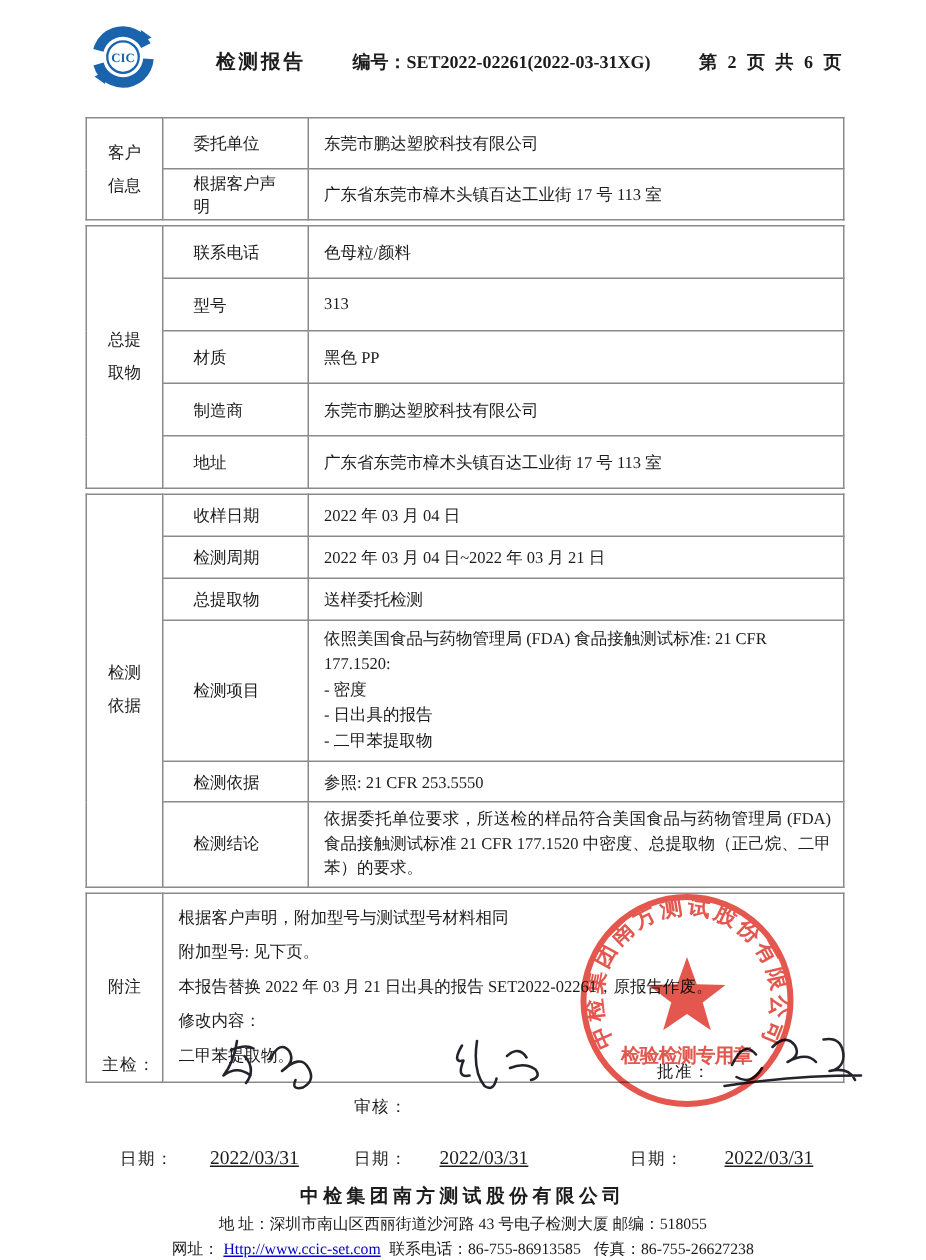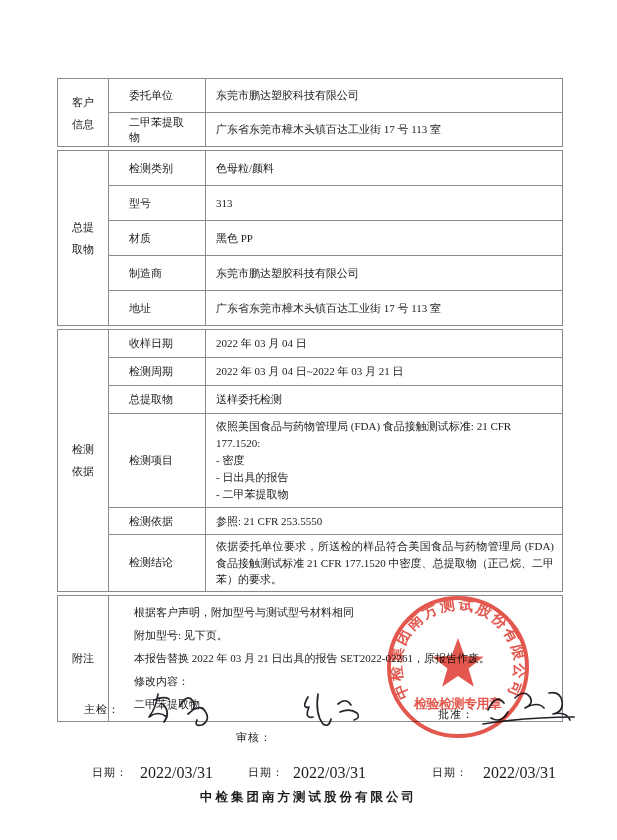--- a/index.html
+++ b/index.html
@@ -20,81 +20,93 @@
                overflow:hidden;}
   col.c1{width:51px;} col.c2{width:97px;}
   td.sec-label{text-align:center;}
   td.sec-label span{display:inline-block;width:2.3em;line-height:22px;word-break:break-all;}
   td.f{padding:0 20px;}
   td.v{padding:1px 10px;}
   tr.r31 td{height:31px;} tr.r32 td{height:32px;} tr.r25 td{height:25px;} tr.r24 td{height:24px;}
   td.lines{padding:4px 10px;}
   td.lines div{line-height:17px;}
   td.concl{padding:3px 8px 3px 10px;line-height:16.5px;text-align:justify;}
-  td.notes{padding:5px 25px;vertical-align:top;}
+  td.notes{padding:5px 10px;vertical-align:top;}
   td.notes div{line-height:23px;}
 
   
   .sig-area{position:absolute;left:0;top:0;width:617px;height:840px;pointer-events:none;}
   .sig-lbl{position:absolute;font-size:11px;letter-spacing:1px;}
   .sig-svg{position:absolute;}
   .sig-svg path{fill:none;stroke:#23232b;stroke-width:1.7;stroke-linecap:round;stroke-linejoin:round;}
-  .date-lbl{position:absolute;font-size:11px;letter-spacing:1px;margin-left:12px;}
-  .date-val{position:absolute;font-size:16px;}
+  .date-lbl{position:absolute;font-size:11px;letter-spacing:1px;}
+  .date-val{position:absolute;font-size:13px;text-decoration:underline;}
 
   
   .stamp{position:absolute;left:383px;top:592px;width:150px;height:150px;
          mix-blend-mode:multiply;opacity:.9;}
 
   
   .footer{position:absolute;left:0;top:789px;width:617px;text-align:center;}
   .foot-co{font-size:12.5px;font-weight:bold;letter-spacing:3px;}
   .foot-line{font-size:10.5px;margin-top:3px;}
   .foot-line a{color:#0000cd;text-decoration:underline;}
   .foot-line span{margin:0 3px;}
 </style>
 </head>
 <body>
 
 <div class="page">
 
+  <div class="hdr">
+    <svg class="logo" viewBox="0 0 44 44">
+      <circle cx="22" cy="22" r="17" fill="none" stroke="#1a63ad" stroke-width="7" stroke-dasharray="41 9" transform="rotate(25 22 22)"></circle>
+      <polygon points="34,4 41,9 33,13" fill="#1a63ad"></polygon>
+      <polygon points="10,40 3,35 11,31" fill="#1a63ad"></polygon>
+      <circle cx="22" cy="22" r="10.5" fill="#ffffff" stroke="#1a63ad" stroke-width="1.5"></circle>
+      <text x="22" y="25.5" text-anchor="middle" font-size="8.5" font-weight="bold" font-family="Liberation Serif, serif" fill="#1a63ad">CIC</text>
+    </svg>
+    <div class="hdr-title">检测报告</div>
+    <div class="hdr-no"><span>编号：</span><span>SET2022-02261(2022-03-31XG)</span></div>
+    <div class="hdr-page">第 2 页 共 6 页</div>
+  </div>
 
   <div class="tables">
 
     <table class="sec">
       <colgroup>
           <col class="c1">
           <col class="c2">
           <col>
         </colgroup>
       <tbody>
           <tr class="r31">
         <td class="sec-label" rowspan="2">
           <span>客户信息</span></td>
         <td class="f">委托单位</td>
         <td class="v">东莞市鹏达塑胶科技有限公司</td>
       </tr>
       <tr class="r31">
-        <td class="f">二甲苯提取物</td>
+        <td class="f">根据客户声明</td>
         <td class="v">广东省东莞市樟木头镇百达工业街 17 号 113 室</td>
       </tr>
     </tbody>
       </table>
 
     <table class="sec">
       <colgroup>
           <col class="c1">
           <col class="c2">
           <col>
         </colgroup>
       <tbody>
           <tr class="r32">
         <td class="sec-label" rowspan="5">
           <span>总提取物</span></td>
-        <td class="f">检测类别</td>
+        <td class="f">联系电话</td>
         <td class="v">色母粒/颜料</td>
       </tr>
       <tr class="r32">
         <td class="f">型号</td>
         <td class="v">313</td>
       </tr>
       <tr class="r32">
         <td class="f">材质</td>
         <td class="v">黑色 PP</td>
       </tr>
@@ -166,21 +178,21 @@
           <div>本报告替换 2022 年 03 月 21 日出具的报告 SET2022-02261，原报告作废。</div>
           <div>修改内容：</div>
           <div>二甲苯提取物。</div>
         </td>
       </tr>
     </tbody>
       </table>
   </div>
 
   <div class="sig-area">
-    <span class="sig-lbl" style="left:84px;top:702px;">主检：</span>
+    <span class="sig-lbl" style="left:68px;top:702px;">主检：</span>
     <span class="sig-lbl" style="left:236px;top:730px;">审核：</span>
     <span class="sig-lbl" style="left:438px;top:707px;">批准：</span>
 
     <svg class="sig-svg" style="left:142px;top:686px;" width="96" height="44" viewBox="0 0 96 44">
       <path d="M16,8 Q14,22 7,31 Q16,24 25,31 M12,14 Q22,10 27,13 M21,18 Q29,27 22,36
                M38,20 Q45,7 51,15 Q55,22 46,28 Q58,17 63,25 Q69,34 60,39 Q52,41 55,34"></path>
     </svg>
     <svg class="sig-svg" style="left:293px;top:690px;" width="80" height="40" viewBox="0 0 80 40">
       <path d="M15,7 Q8,19 16,17 Q11,29 20,27 M25,4 Q22,24 30,34 Q36,38 38,29
                M45,14 Q53,7 58,15 M47,22 Q57,18 64,23 Q68,28 61,30"></path>
@@ -203,15 +215,21 @@
     <path id="ringPath" d="M28.6,107.5 A57,57 0 1 1 121.4,107.5" fill="none"></path>
     <text font-size="15" font-weight="bold" fill="#e0453a" font-family="Liberation Serif, serif" letter-spacing="1">
       <textPath href="#ringPath" startOffset="4" textLength="240">中检集团南方测试股份有限公司</textPath>
     </text>
     <polygon points="75,46 81.5,64.1 100.7,64.7 85.5,76.4 90.9,94.8 75,84 59.1,94.8 64.5,76.4 49.3,64.7 68.5,64.1" fill="#e0453a"></polygon>
     <text x="75" y="116" text-anchor="middle" font-size="13" font-weight="bold" fill="#e0453a" font-family="Liberation Serif, serif" textLength="88">检验检测专用章</text>
   </svg>
 
   <div class="footer">
     <div class="foot-co">中检集团南方测试股份有限公司</div>
+    <div class="foot-line">地  址：深圳市南山区西丽街道沙河路 43 号电子检测大厦   邮编：518055</div>
+    <div class="foot-line">
+      <span>网址：</span><a href="#">Http://www.ccic-set.com</a>
+      <span>联系电话：86-755-86913585</span>
+      <span>传真：86-755-26627238</span>
+    </div>
   </div>
 
 </div>
 
 </body></html>

